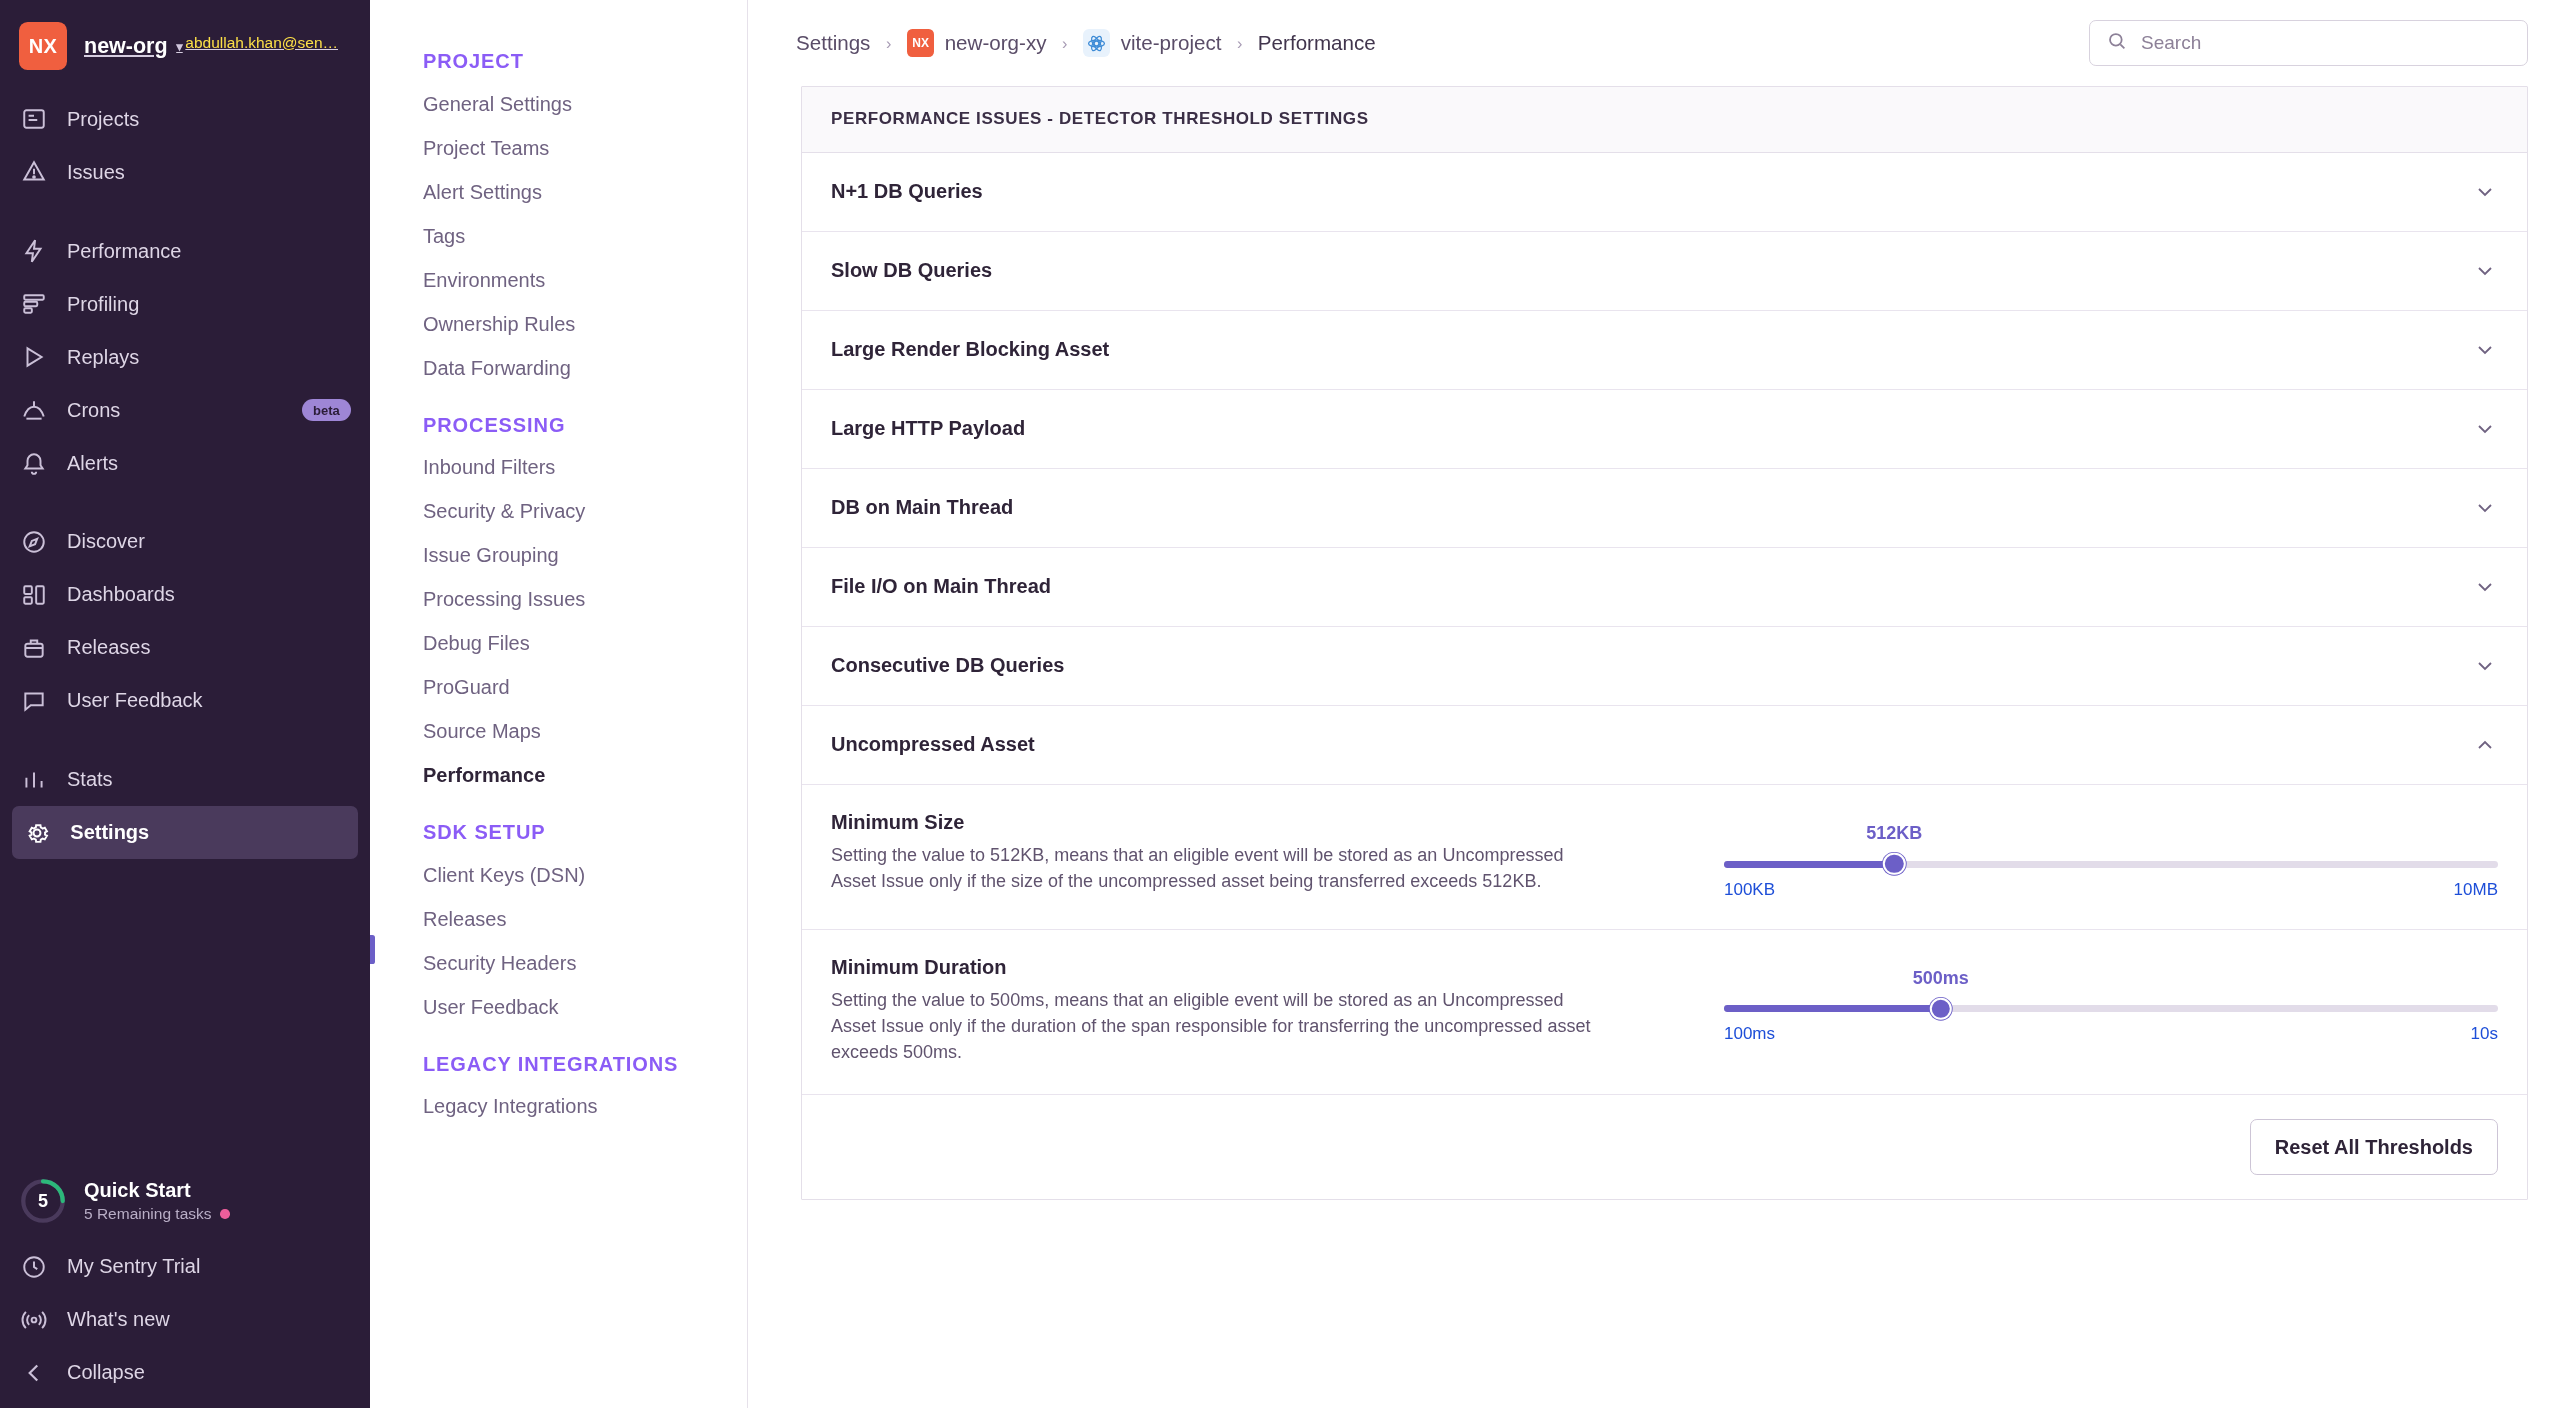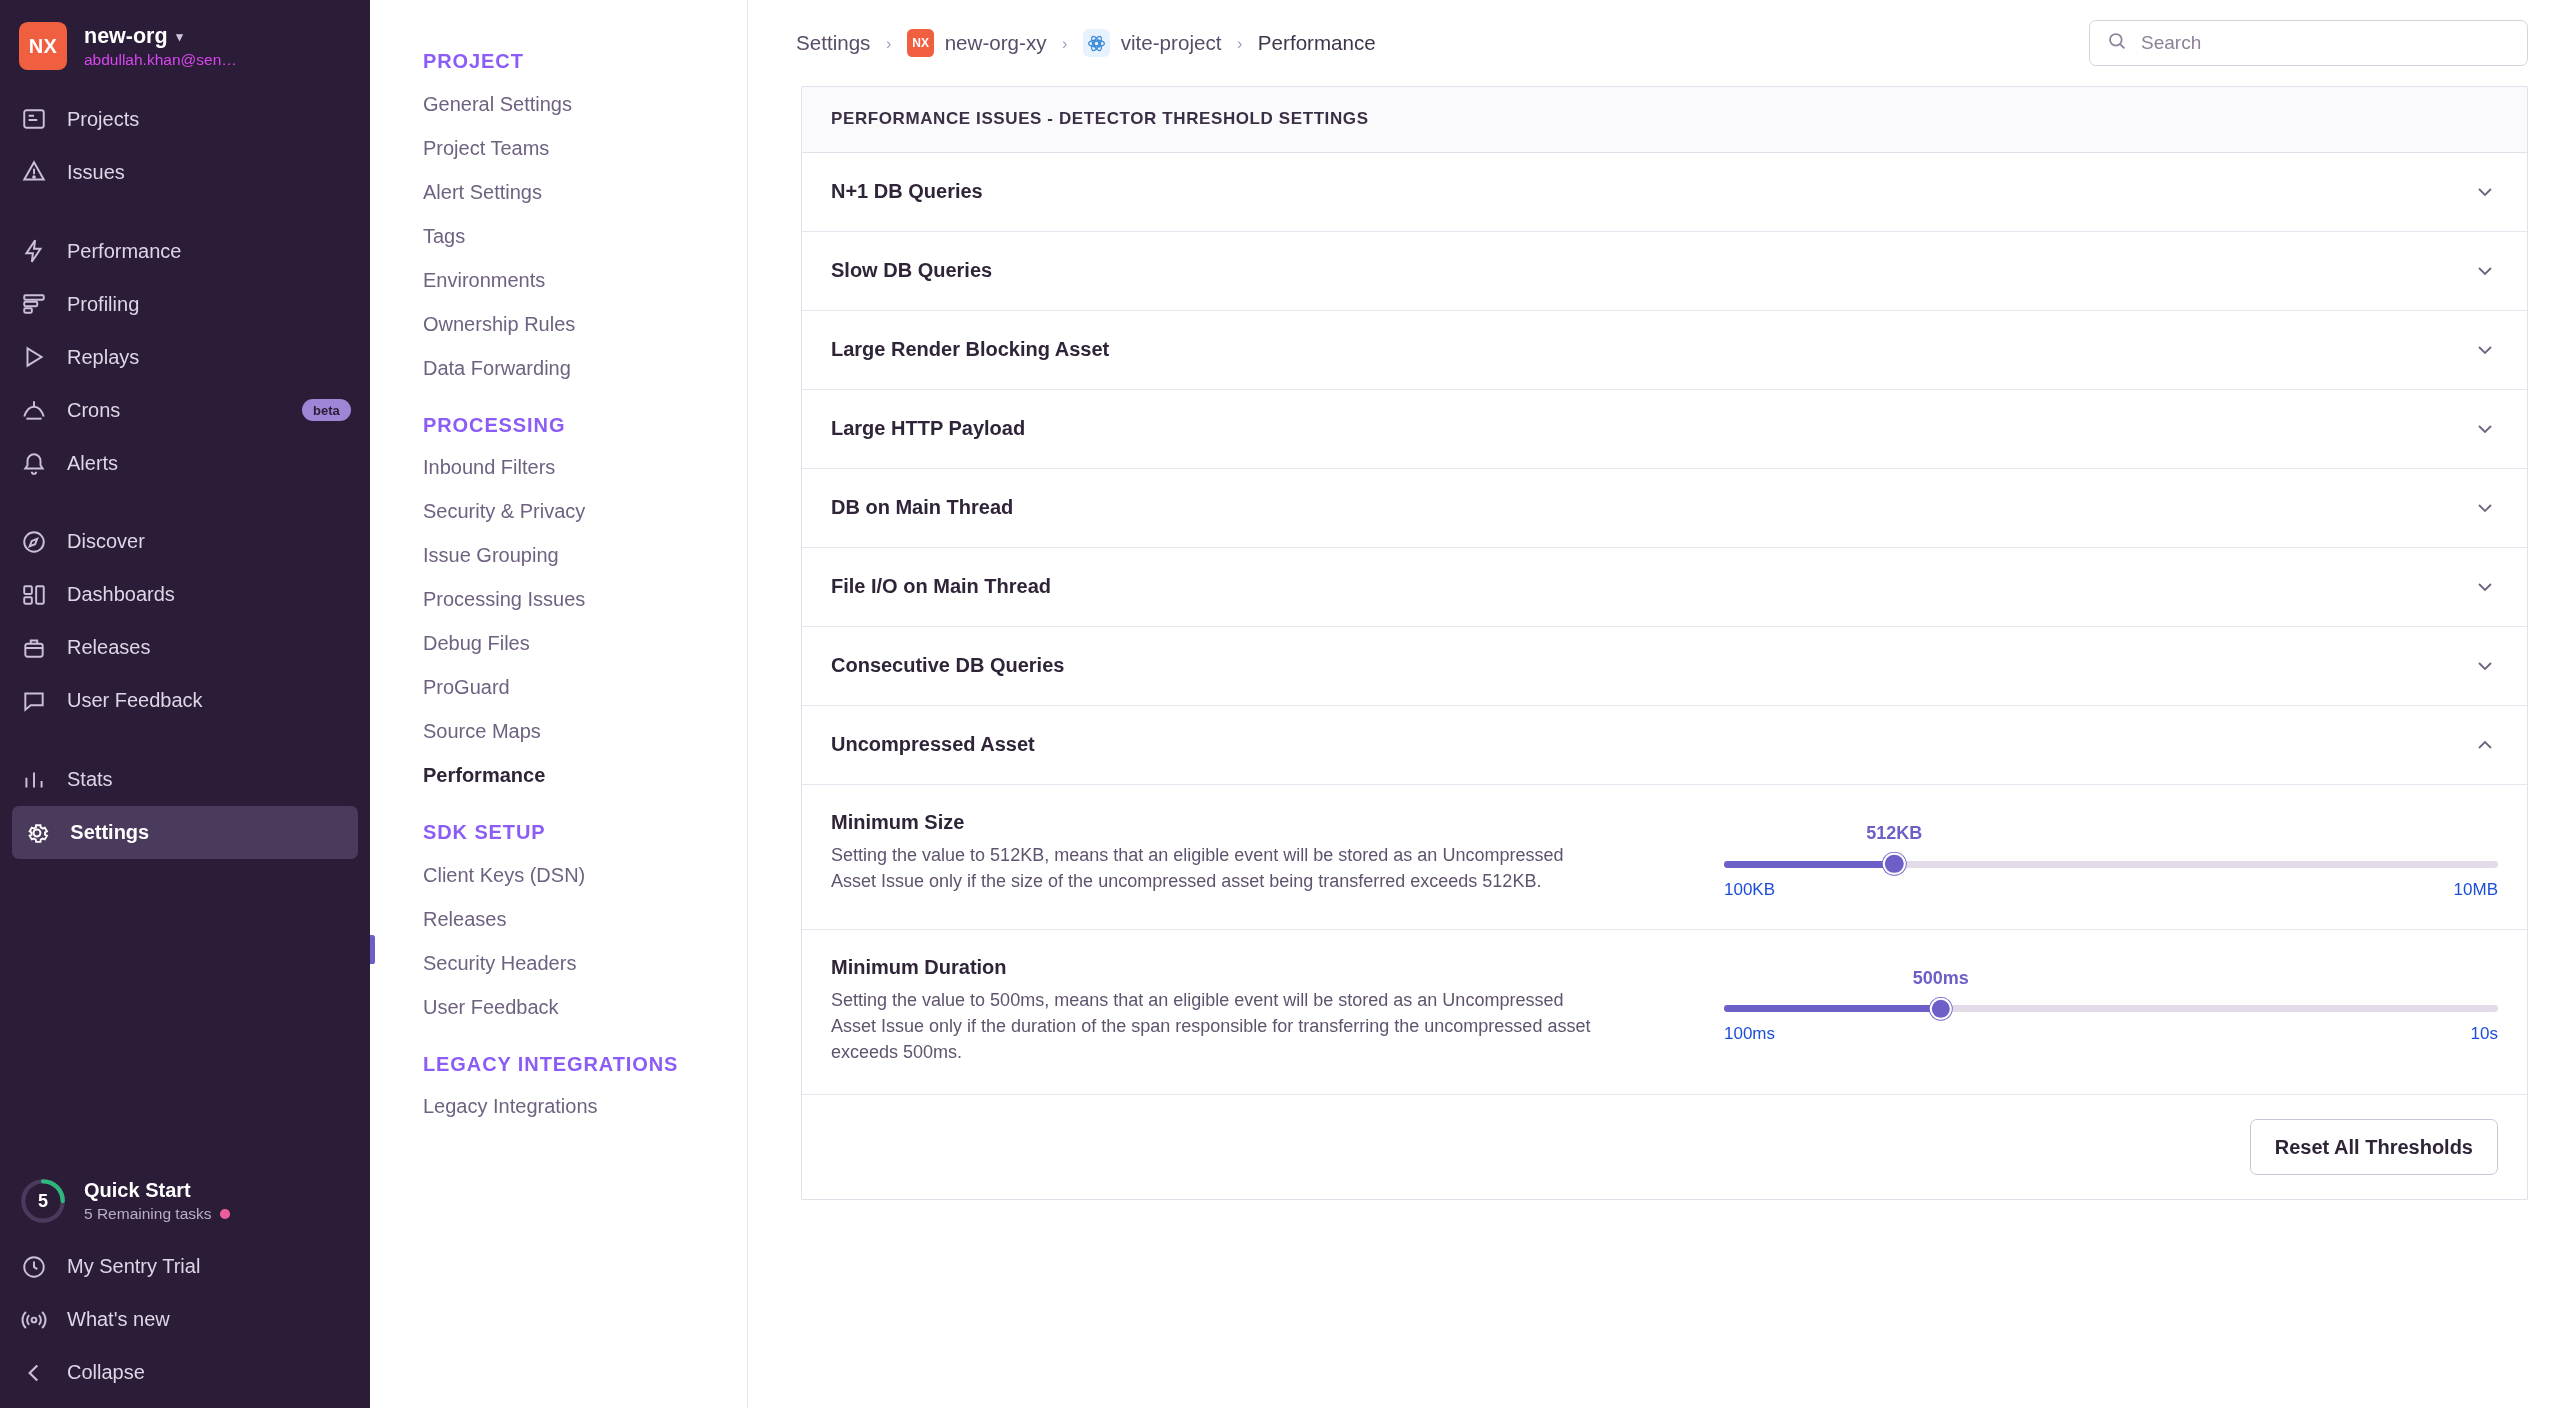--- a/index.html
+++ b/index.html
@@ -35,34 +35,34 @@
   .org-badge {
     width: 48px; height: 48px;
     border-radius: 8.6px;
     background: #f05f3f;
     color: #fff;
     font-size: 20px;
     font-weight: bold;
     display: flex; align-items: center; justify-content: center;
     letter-spacing: 0.4px;
   }
-  .org-text { display: flex; flex-direction: column; gap: 2.6px; min-width: 0; }
+  .org-text { display: flex; flex-direction: row; gap: 2.6px; min-width: 0; text-decoration: underline; }
   .org-name {
     color: #fff;
     font-size: 21.5px;
     font-weight: bold;
     display: flex; align-items: center; gap: 8.6px;
   }
   .org-name .caret {
     font-size: 13px;
     color: #cfc5db;
   }
   .org-email {
     font-size: 15.5px;
-    color: #d946ef;
+    color: #fde047;
     white-space: nowrap;
     overflow: hidden;
     text-overflow: ellipsis;
     max-width: 284px;
   }
   .nav-list { padding: 3.4px 0 0 0; }
   .nav-item {
     display: flex;
     align-items: center;
     gap: 19px;

